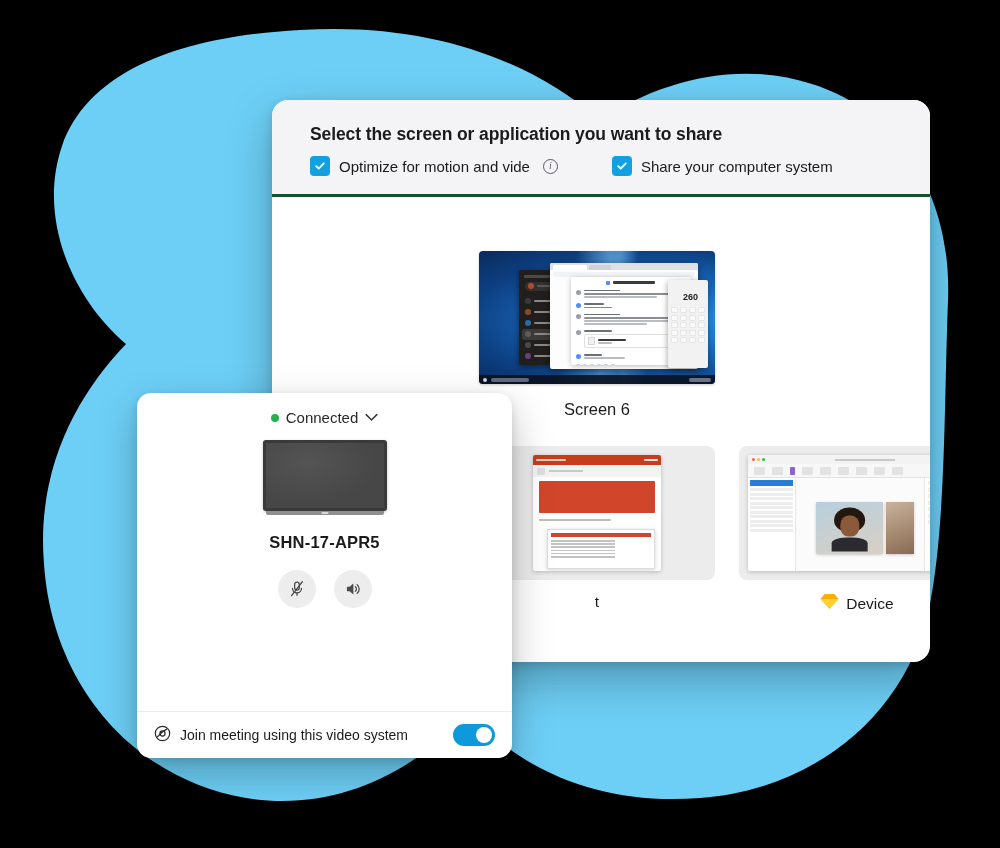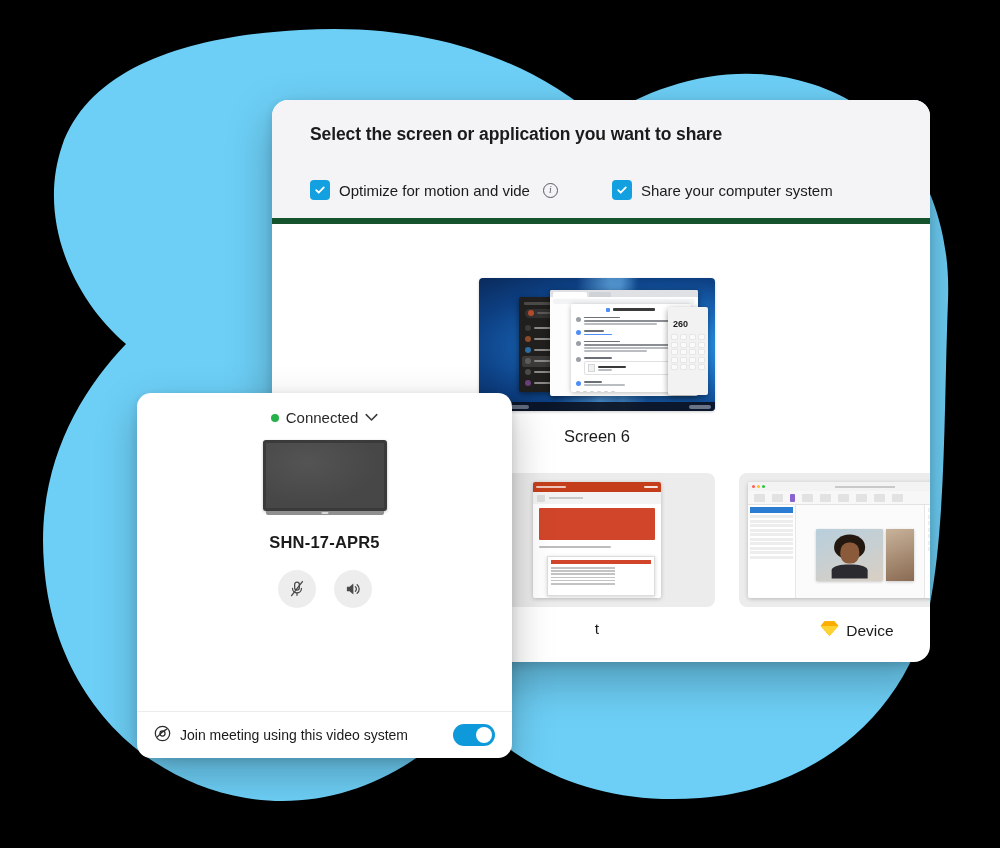--- a/index.html
+++ b/index.html
@@ -22,29 +22,29 @@
     left: 272px; top: 100px;
     width: 658px; height: 562px;
     background: #ffffff;
     border-radius: 16px;
     box-shadow: 0 18px 46px rgba(0,0,0,.28), 0 3px 10px rgba(0,0,0,.14);
     overflow: hidden;
   }
   #dialog-header {
     background: #f4f4f7;
     padding: 24px 38px 18px 38px;
-    border-bottom: 6px solid #14532d;
+    border-bottom: 3px solid #14532d;
   }
   #dialog-title {
     font-size: 17.5px; font-weight: bold; color: #1b1b1b;
     letter-spacing: -.1px; line-height: 1.2;
   }
   #options-row {
     display: flex; align-items: center; gap: 54px;
-    margin-top: 35px;
+    margin-top: 11px;
   }
   .opt { display: flex; align-items: center; gap: 9px; }
   .checkbox {
     width: 20px; height: 20px; border-radius: 4px;
     background: #13a0e0; display: flex; align-items: center;
     justify-content: center; flex: 0 0 auto;
   }
   .checkbox svg { display: block; }
   .opt-label { font-size: 15px; color: #1b1b1b; white-space: nowrap; }
   .info-icon {
@@ -156,21 +156,21 @@
   .filecard .dot { margin-left: auto; width: 6px; height: 6px; border-radius: 50%; background: #1b1b1b; }
   .toolbar-mini { display: flex; gap: 3px; margin-top: 3px; }
   .toolbar-mini span { width: 4px; height: 4px; background: #cfd2d6; border-radius: 1px; }
 
   .calc {
     position: absolute; right: 3%; top: 22%; width: 17%; height: 66%;
     background: #f2f2f2; border-radius: 2px; box-shadow: 0 2px 6px rgba(0,0,0,.4);
     padding: 3px; overflow: hidden;
   }
   .calc-disp { text-align: right; font-size: 9px; font-weight: bold; color: #1b1b1b;
-               font-family: "Liberation Sans", sans-serif; line-height: 12px; margin: 8px 17px 4px 0; }
+               font-family: "Liberation Sans", sans-serif; line-height: 12px; margin: 8px 7px 4px 0; }
   .calc-grid { display: grid; grid-template-columns: repeat(4, 1fr); gap: 1.5px; }
   .calc-grid span { height: 6px; background: #fafafa; border-radius: 1px; border: .5px solid #e6e6e6; }
 
   
   .mini { background: #fff; border-radius: 2px; box-shadow: 0 1px 4px rgba(0,0,0,.22); overflow: hidden; }
 
   .ppt { width: 128px; height: 116px; }
   .ppt-hdr { height: 10px; background: #c43e1c; display: flex; align-items: center; padding: 0 3px; gap: 3px; }
   .ppt-hdr i { height: 2px; width: 30px; background: rgba(255,255,255,.7); border-radius: 1px; }
   .ppt-hdr .r { margin-left: auto; width: 14px; background: rgba(255,255,255,.85); }

